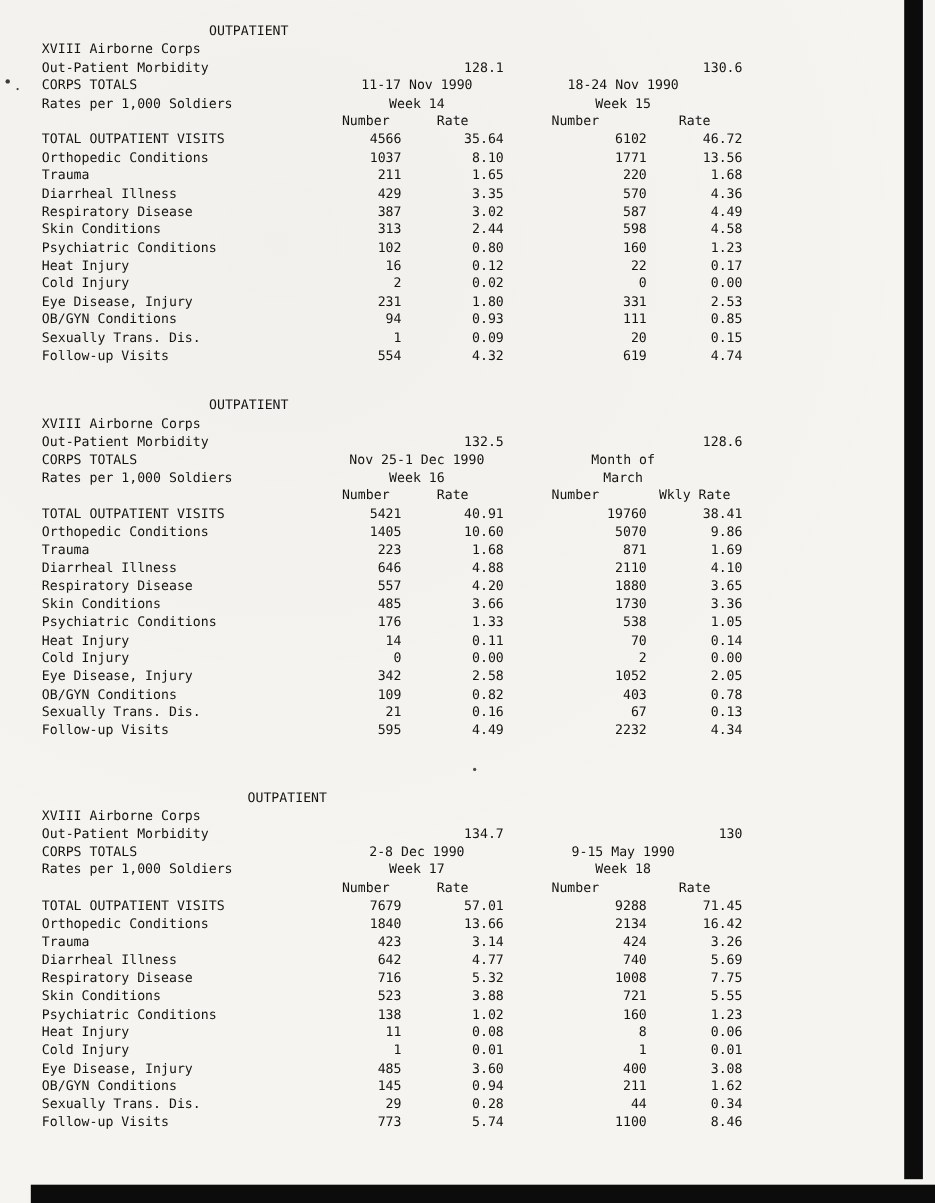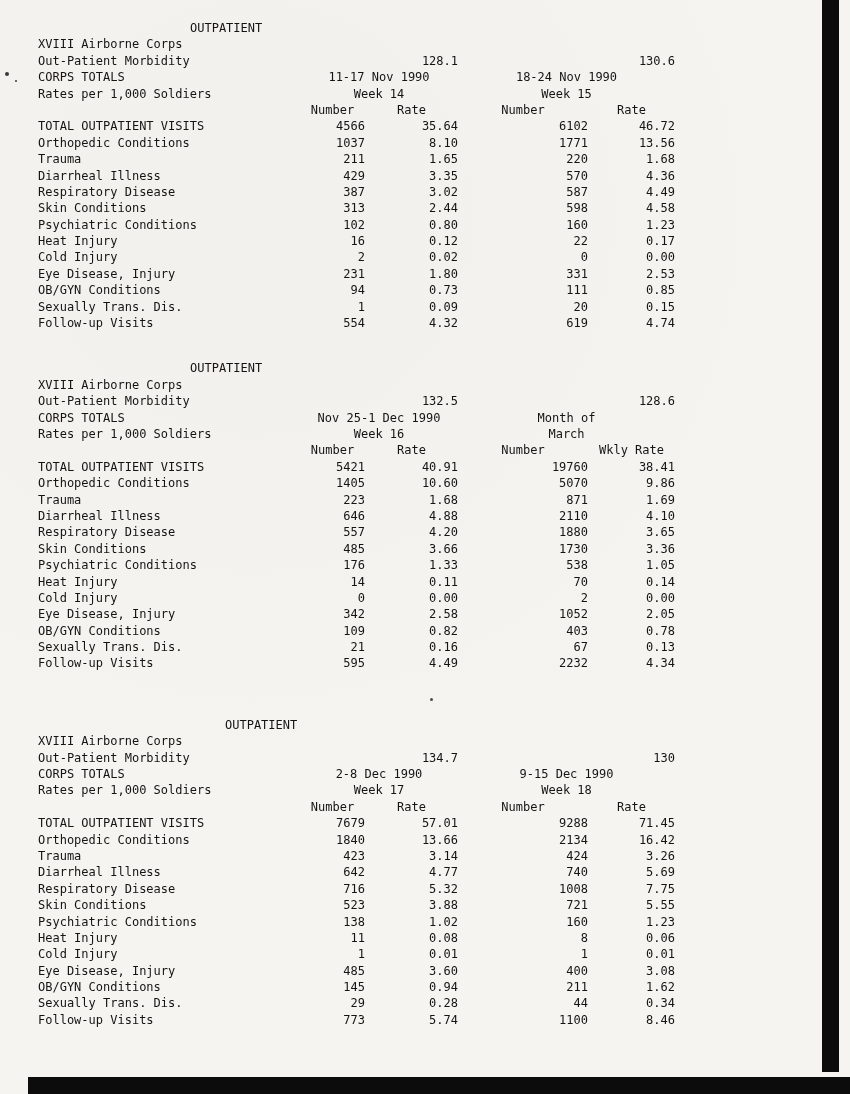--- a/index.html
+++ b/index.html
@@ -174,21 +174,21 @@
         <div class="line row">
           <span class="cell label">Eye Disease, Injury</span>
           <span class="cell num1 right">231</span>
           <span class="cell rate1 right">1.80</span>
           <span class="cell num2 right">331</span>
           <span class="cell rate2 right">2.53</span>
         </div>
         <div class="line row">
           <span class="cell label">OB/GYN Conditions</span>
           <span class="cell num1 right">94</span>
-          <span class="cell rate1 right">0.73</span>
+          <span class="cell rate1 right">0.93</span>
           <span class="cell num2 right">111</span>
           <span class="cell rate2 right">0.85</span>
         </div>
         <div class="line row">
           <span class="cell label">Sexually Trans. Dis.</span>
           <span class="cell num1 right">1</span>
           <span class="cell rate1 right">0.09</span>
           <span class="cell num2 right">20</span>
           <span class="cell rate2 right">0.15</span>
         </div>
@@ -336,21 +336,21 @@
       <div class="line">
         <span class="cell label">Out-Patient Morbidity</span>
         <span class="cell num1"></span>
         <span class="cell rate1 right">134.7</span>
         <span class="cell num2"></span>
         <span class="cell rate2 right">130</span>
       </div>
       <div class="line">
         <span class="cell label">CORPS TOTALS</span>
         <span class="cell group1 center">2-8 Dec 1990</span>
-        <span class="cell group2 center">9-15 Dec 1990</span>
+        <span class="cell group2 center">9-15 May 1990</span>
       </div>
       <div class="line">
         <span class="cell label">Rates per 1,000 Soldiers</span>
         <span class="cell group1 center">Week 17</span>
         <span class="cell group2 center">Week 18</span>
       </div>
       <div class="line">
         <span class="cell label"></span>
         <span class="cell num1 center">Number</span>
         <span class="cell rate1 center">Rate</span>

